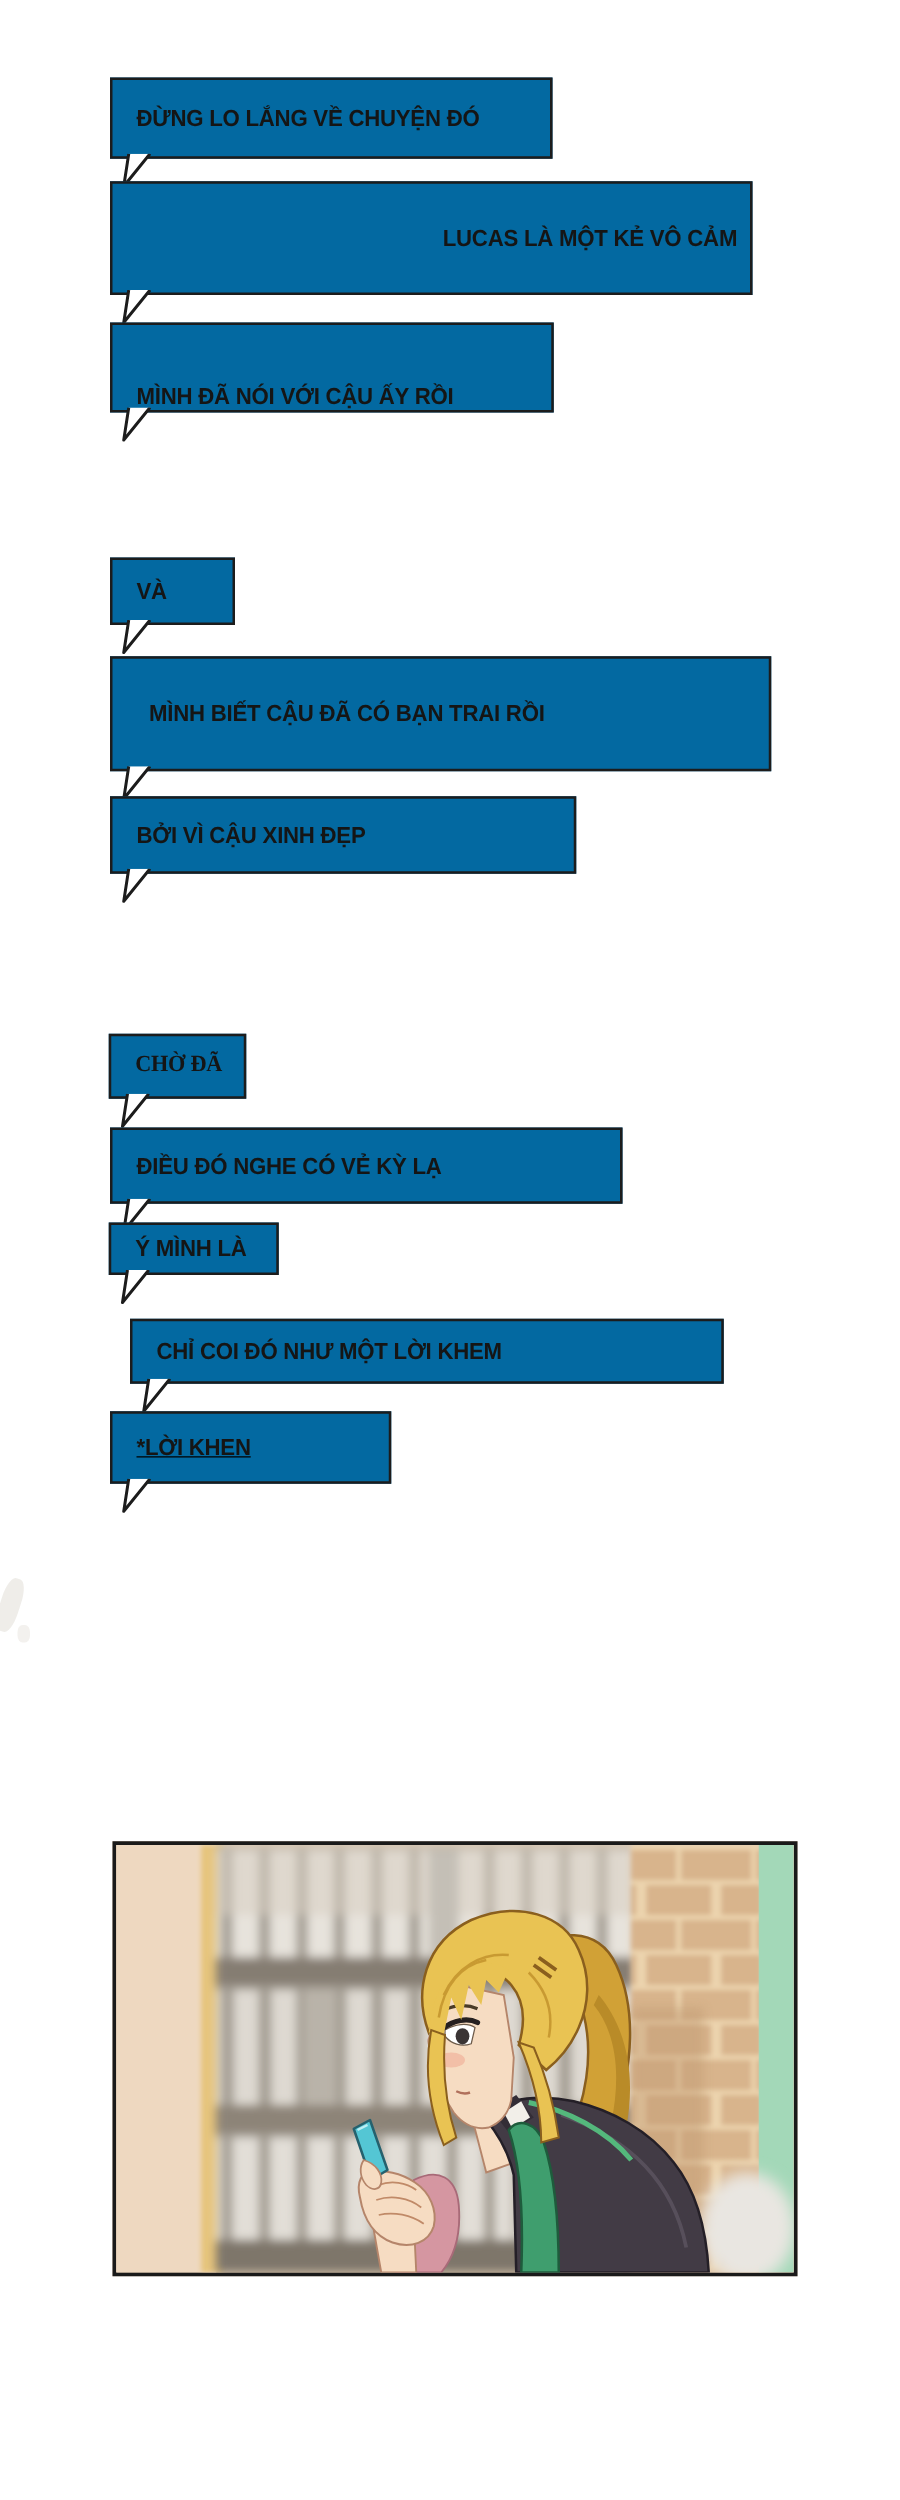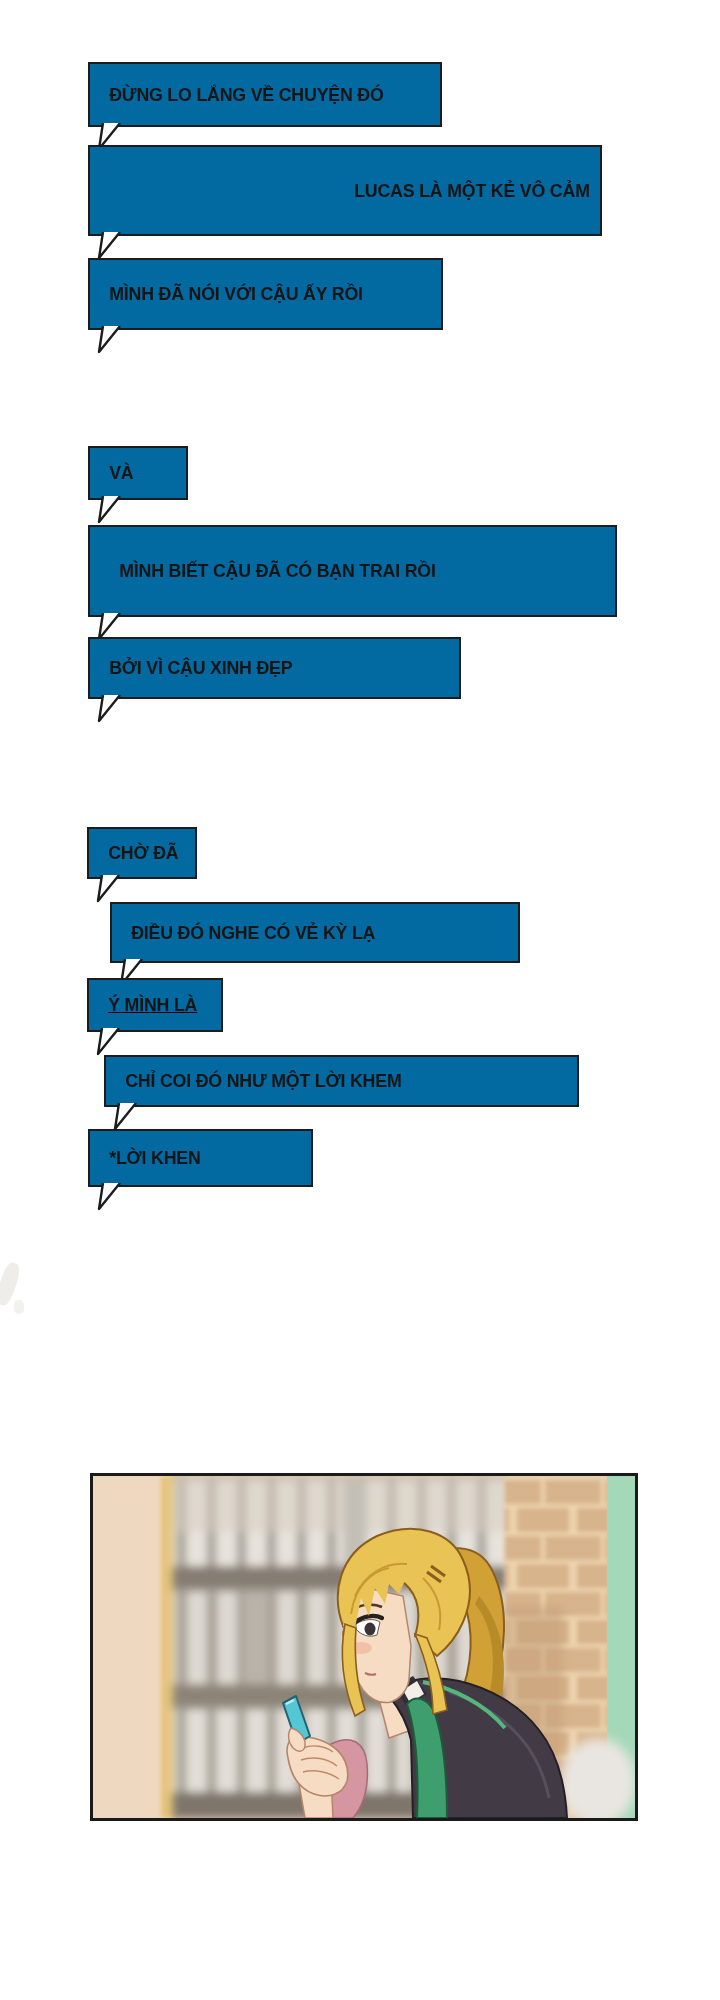--- a/index.html
+++ b/index.html
@@ -37,21 +37,21 @@
         <svg class="tail" viewBox="0 0 28 30">
           <path d="M7,0 L3,26 L24,0" fill="#ffffff" stroke="#1c1c1c" stroke-width="2.4" stroke-linejoin="round"></path>
         </svg>
       </div>
       <div class="bubble" style="left: 88px; top: 145px; width: 514px; height: 91px; justify-content: flex-end;">
         <span class="txt">LUCAS LÀ MỘT KẺ VÔ CẢM</span>
         <svg class="tail" viewBox="0 0 28 30">
           <path d="M7,0 L3,26 L24,0" fill="#ffffff" stroke="#1c1c1c" stroke-width="2.4" stroke-linejoin="round"></path>
         </svg>
       </div>
-      <div class="bubble" style="left: 88px; top: 258px; width: 355px; height: 72px;">
+      <div class="bubble" style="left: 88px; top: 258px; width: 355px; height: 72px; align-items: flex-end;">
         <span class="txt">MÌNH ĐÃ NÓI VỚI CẬU ẤY RỒI</span>
         <svg class="tail" viewBox="0 0 28 30">
           <path d="M7,0 L3,26 L24,0" fill="#ffffff" stroke="#1c1c1c" stroke-width="2.4" stroke-linejoin="round"></path>
         </svg>
       </div>
       <div class="bubble" style="left: 88px; top: 446px; width: 100px; height: 54px; text-align: center;">
         <span class="txt">VÀ</span>
         <svg class="tail" viewBox="0 0 28 30">
           <path d="M7,0 L3,26 L24,0" fill="#ffffff" stroke="#1c1c1c" stroke-width="2.4" stroke-linejoin="round"></path>
         </svg>
@@ -61,45 +61,45 @@
         <svg class="tail" viewBox="0 0 28 30">
           <path d="M7,0 L3,26 L24,0" fill="#ffffff" stroke="#1c1c1c" stroke-width="2.4" stroke-linejoin="round"></path>
         </svg>
       </div>
       <div class="bubble" style="left: 88px; top: 637px; width: 373px; height: 62px;">
         <span class="txt">BỞI VÌ CẬU XINH ĐẸP</span>
         <svg class="tail" viewBox="0 0 28 30">
           <path d="M7,0 L3,26 L24,0" fill="#ffffff" stroke="#1c1c1c" stroke-width="2.4" stroke-linejoin="round"></path>
         </svg>
       </div>
-      <div class="bubble" style="left: 87px; top: 827px; width: 110px; height: 52px;">
+      <div class="bubble" style="left: 87px; top: 827px; width: 110px; height: 52px; font-family: Liberation Serif, serif;">
         <span class="txt">CHỜ ĐÃ</span>
         <svg class="tail" viewBox="0 0 28 30">
           <path d="M7,0 L3,26 L24,0" fill="#ffffff" stroke="#1c1c1c" stroke-width="2.4" stroke-linejoin="round"></path>
         </svg>
       </div>
-      <div class="bubble" style="left: 88px; top: 902px; width: 410px; height: 61px; margin-left: 22px;">
+      <div class="bubble" style="left: 88px; top: 902px; width: 410px; height: 61px;">
         <span class="txt">ĐIỀU ĐÓ NGHE CÓ VẺ KỲ LẠ</span>
         <svg class="tail" viewBox="0 0 28 30">
           <path d="M7,0 L3,26 L24,0" fill="#ffffff" stroke="#1c1c1c" stroke-width="2.4" stroke-linejoin="round"></path>
         </svg>
       </div>
-      <div class="bubble" style="left: 87px; top: 978px; width: 136px; height: 54px; text-decoration: underline;">
+      <div class="bubble" style="left: 87px; top: 978px; width: 136px; height: 42px;">
         <span class="txt">Ý MÌNH LÀ</span>
         <svg class="tail" viewBox="0 0 28 30">
           <path d="M7,0 L3,26 L24,0" fill="#ffffff" stroke="#1c1c1c" stroke-width="2.4" stroke-linejoin="round"></path>
         </svg>
       </div>
       <div class="bubble" style="left: 104px; top: 1055px; width: 475px; height: 52px;">
         <span class="txt">CHỈ COI ĐÓ NHƯ MỘT LỜI KHEM</span>
         <svg class="tail" viewBox="0 0 28 30">
           <path d="M7,0 L3,26 L24,0" fill="#ffffff" stroke="#1c1c1c" stroke-width="2.4" stroke-linejoin="round"></path>
         </svg>
       </div>
-      <div class="bubble" style="left: 88px; top: 1129px; width: 225px; height: 58px;">
+      <div class="bubble" style="left: 88px; top: 1129px; width: 225px; height: 58px; text-decoration: underline;">
         <span class="txt">*LỜI KHEN</span>
         <svg class="tail" viewBox="0 0 28 30">
           <path d="M7,0 L3,26 L24,0" fill="#ffffff" stroke="#1c1c1c" stroke-width="2.4" stroke-linejoin="round"></path>
         </svg>
       </div>
     </div>
 
   <div class="smudge s1"></div>
   <div class="smudge s2"></div>
 

